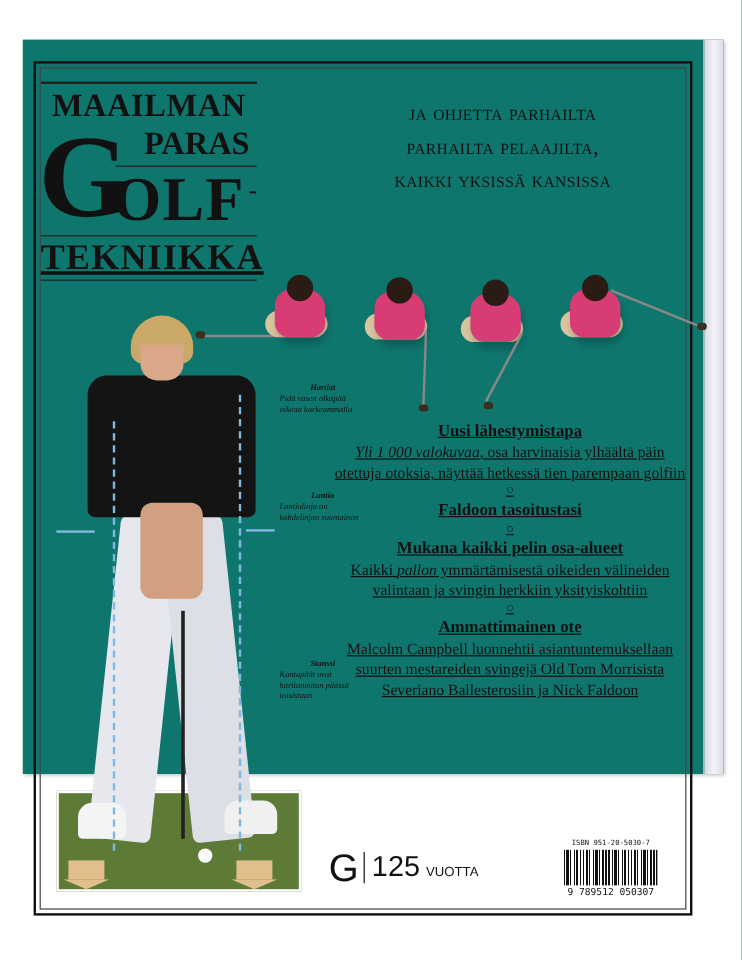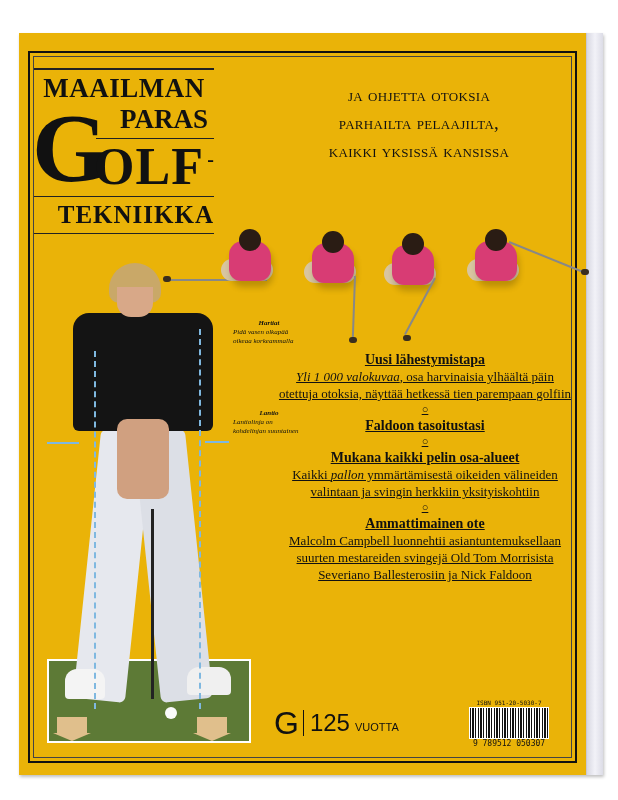--- a/index.html
+++ b/index.html
@@ -1,22 +1,22 @@
 <!DOCTYPE html>
 <html><head>
 <meta charset="utf-8">
 <style>
   html, body { margin: 0; padding: 0; }
   body {
     width: 618px; height: 800px; background: #ffffff; position: relative; overflow: hidden;
     font-family: "Liberation Serif", "DejaVu Serif", serif; color: #111;
   }
   .book {
-    position: absolute; left: 19px; top: 33px; width: 584px; height: 742px;
-    background: #eab308; box-shadow: 1px 2px 3px rgba(0,0,0,0.25);
+    position: absolute; left: 19px; top: 33px; width: 584px; height: 612px;
+    background: #0f766e; box-shadow: 1px 2px 3px rgba(0,0,0,0.25);
   }
   .spine-edge {
     position: absolute; right: 0; top: 0; width: 16px; height: 100%;
     background: linear-gradient(to right, #d8d8e2, #f2f2f8 50%, #dcdce6);
     border-left: 1px solid #c8c8d2;
   }
   .frame-outer {
     position: absolute; left: 9px; top: 18px; width: 545px; height: 708px;
     border: 2px solid #111;
   }
@@ -27,21 +27,21 @@
   .title-block { position: absolute; left: 15px; top: 35px; width: 180px; }
   .rule { height: 2px; background: #222; margin: 0; }
   .rule.thin { height: 1px; }
   .t-maailman { font-size: 27px; font-weight: bold; letter-spacing: 0.5px; line-height: 32px; margin: 2px 0 0 0; text-align: center; }
   .t-row2 { position: relative; height: 92px; }
   .t-g { position: absolute; left: -2px; top: -6px; font-size: 98px; line-height: 100px; font-weight: bold; }
   .t-paras { position: absolute; right: 6px; top: 0; font-size: 27px; font-weight: bold; line-height: 30px; }
   .t-rule-mid { position: absolute; left: 62px; right: 0; top: 34px; height: 1px; background: #222; }
   .t-olf { position: absolute; left: 60px; top: 34px; font-size: 52px; font-weight: bold; line-height: 58px; letter-spacing: 1px; }
   .t-dash { position: absolute; right: 0; top: 44px; font-size: 20px; font-weight: bold; }
-  .t-tekniikka { font-size: 25px; font-weight: bold; letter-spacing: 1px; line-height: 32px; text-align: right; margin: 2px 0; }
+  .t-tekniikka { font-size: 30px; font-weight: bold; letter-spacing: 1px; line-height: 32px; text-align: left; margin: 2px 0; text-decoration: underline; }
 
   .tagline {
     position: absolute; left: 250px; top: 48px; width: 300px; text-align: center;
     font-size: 19px; line-height: 28px; font-variant: small-caps; letter-spacing: 0.3px;
   }
 
   .sequence { position: absolute; left: 140px; top: 184px; width: 430px; height: 120px; }
   .golfer-top { position: absolute; width: 60px; height: 62px; }
   .golfer-top .body { position: absolute; left: 8px; top: 12px; width: 42px; height: 40px; background: #d83c74; border-radius: 14px 16px 12px 12px; box-shadow: 2px 6px 6px rgba(0,0,0,0.2); }
   .golfer-top .legs { position: absolute; left: 0px; top: 30px; width: 52px; height: 22px; background: #d8c5a0; border-radius: 12px; }
@@ -103,21 +103,21 @@
       <div class="t-rule-mid"></div>
       <span class="t-olf">OLF</span>
       <span class="t-dash">-</span>
     </div>
     <div class="rule thin"></div>
     <div class="t-tekniikka">TEKNIIKKA</div>
     <div class="rule thin"></div>
   </div>
 
   <div class="tagline">
-    <div>ja ohjetta otoksia</div>
+    <div>ja ohjetta parhailta</div>
     <div>parhailta pelaajilta,</div>
     <div>kaikki yksissä kansissa</div>
   </div>
 
   <div class="sequence">
     <div class="club" style="left:8px;top:62px;width:100px;"></div>
     <div class="club-head" style="left:4px;top:59px;"></div>
     <div class="golfer-top" style="left:62px;top:12px;">
         <div class="legs"></div>
         <div class="body"></div>
@@ -170,20 +170,24 @@
   </div>
 
   <div class="caption" style="top:286px;">
     <div class="cap-head">Hartiat</div>
     <div>Pidä vasen olkapää oikeaa korkeammalla</div>
   </div>
   <div class="caption" style="top:376px;">
     <div class="cap-head">Lantio</div>
     <div>Lantiolinja on kohdelinjan suuntainen</div>
   </div>
+  <div class="caption" style="top:516px;">
+    <div class="cap-head">Stanssi</div>
+    <div>Kantapäät ovat hartianmitan päässä toisistaan</div>
+  </div>
 
   <div class="features">
     <div>
       <div class="feat-head">Uusi lähestymistapa</div>
       <div class="feat-body"><i>Yli 1 000 valokuvaa</i><span>, osa harvinaisia ylhäältä päin otettuja otoksia, näyttää hetkessä tien parempaan golfiin</span></div>
     </div>
     <div class="feat-sep">○</div>
     <div>
       <div class="feat-head">Faldoon tasoitustasi</div>
     </div>

